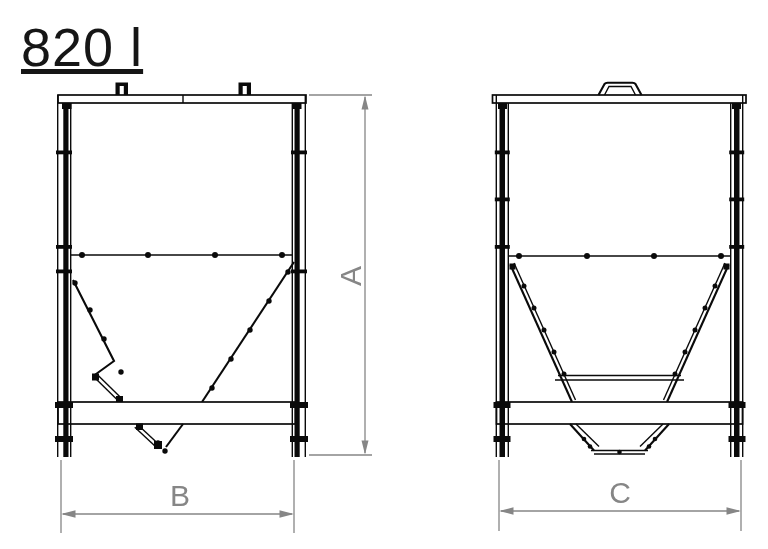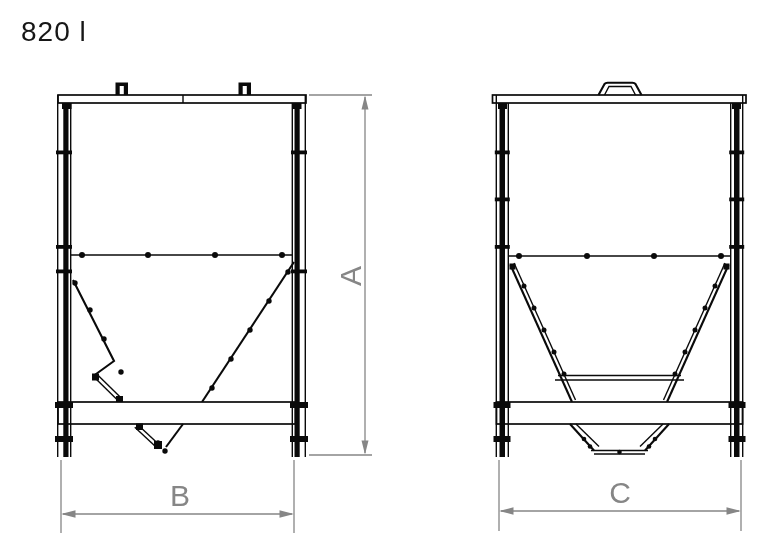--- a/index.html
+++ b/index.html
@@ -12,25 +12,26 @@
     width: 768px;
     height: 549px;
     background: var(--background, #ffffff);
     overflow: hidden;
     font-family: "Liberation Sans", sans-serif;
   }
   .title {
     position: absolute;
     left: 21px;
     top: 16px;
-    font-size: 28px;
+    font-size: 54px;
     font-weight: 500;
     letter-spacing: 1px;
     color: var(--title-text, #161616);
     white-space: pre;
+    text-decoration: underline;
   }
   svg.drawing {
     position: absolute;
     left: 0;
     top: 0;
   }
   
   .s  { stroke: var(--line, #0a0a0a); fill: none; stroke-width: 1.4; }
   .s2 { stroke: var(--line, #0a0a0a); fill: none; stroke-width: 2.1; }
   .sw { stroke: var(--line, #0a0a0a); fill: #ffffff; stroke-width: 1.7; }

